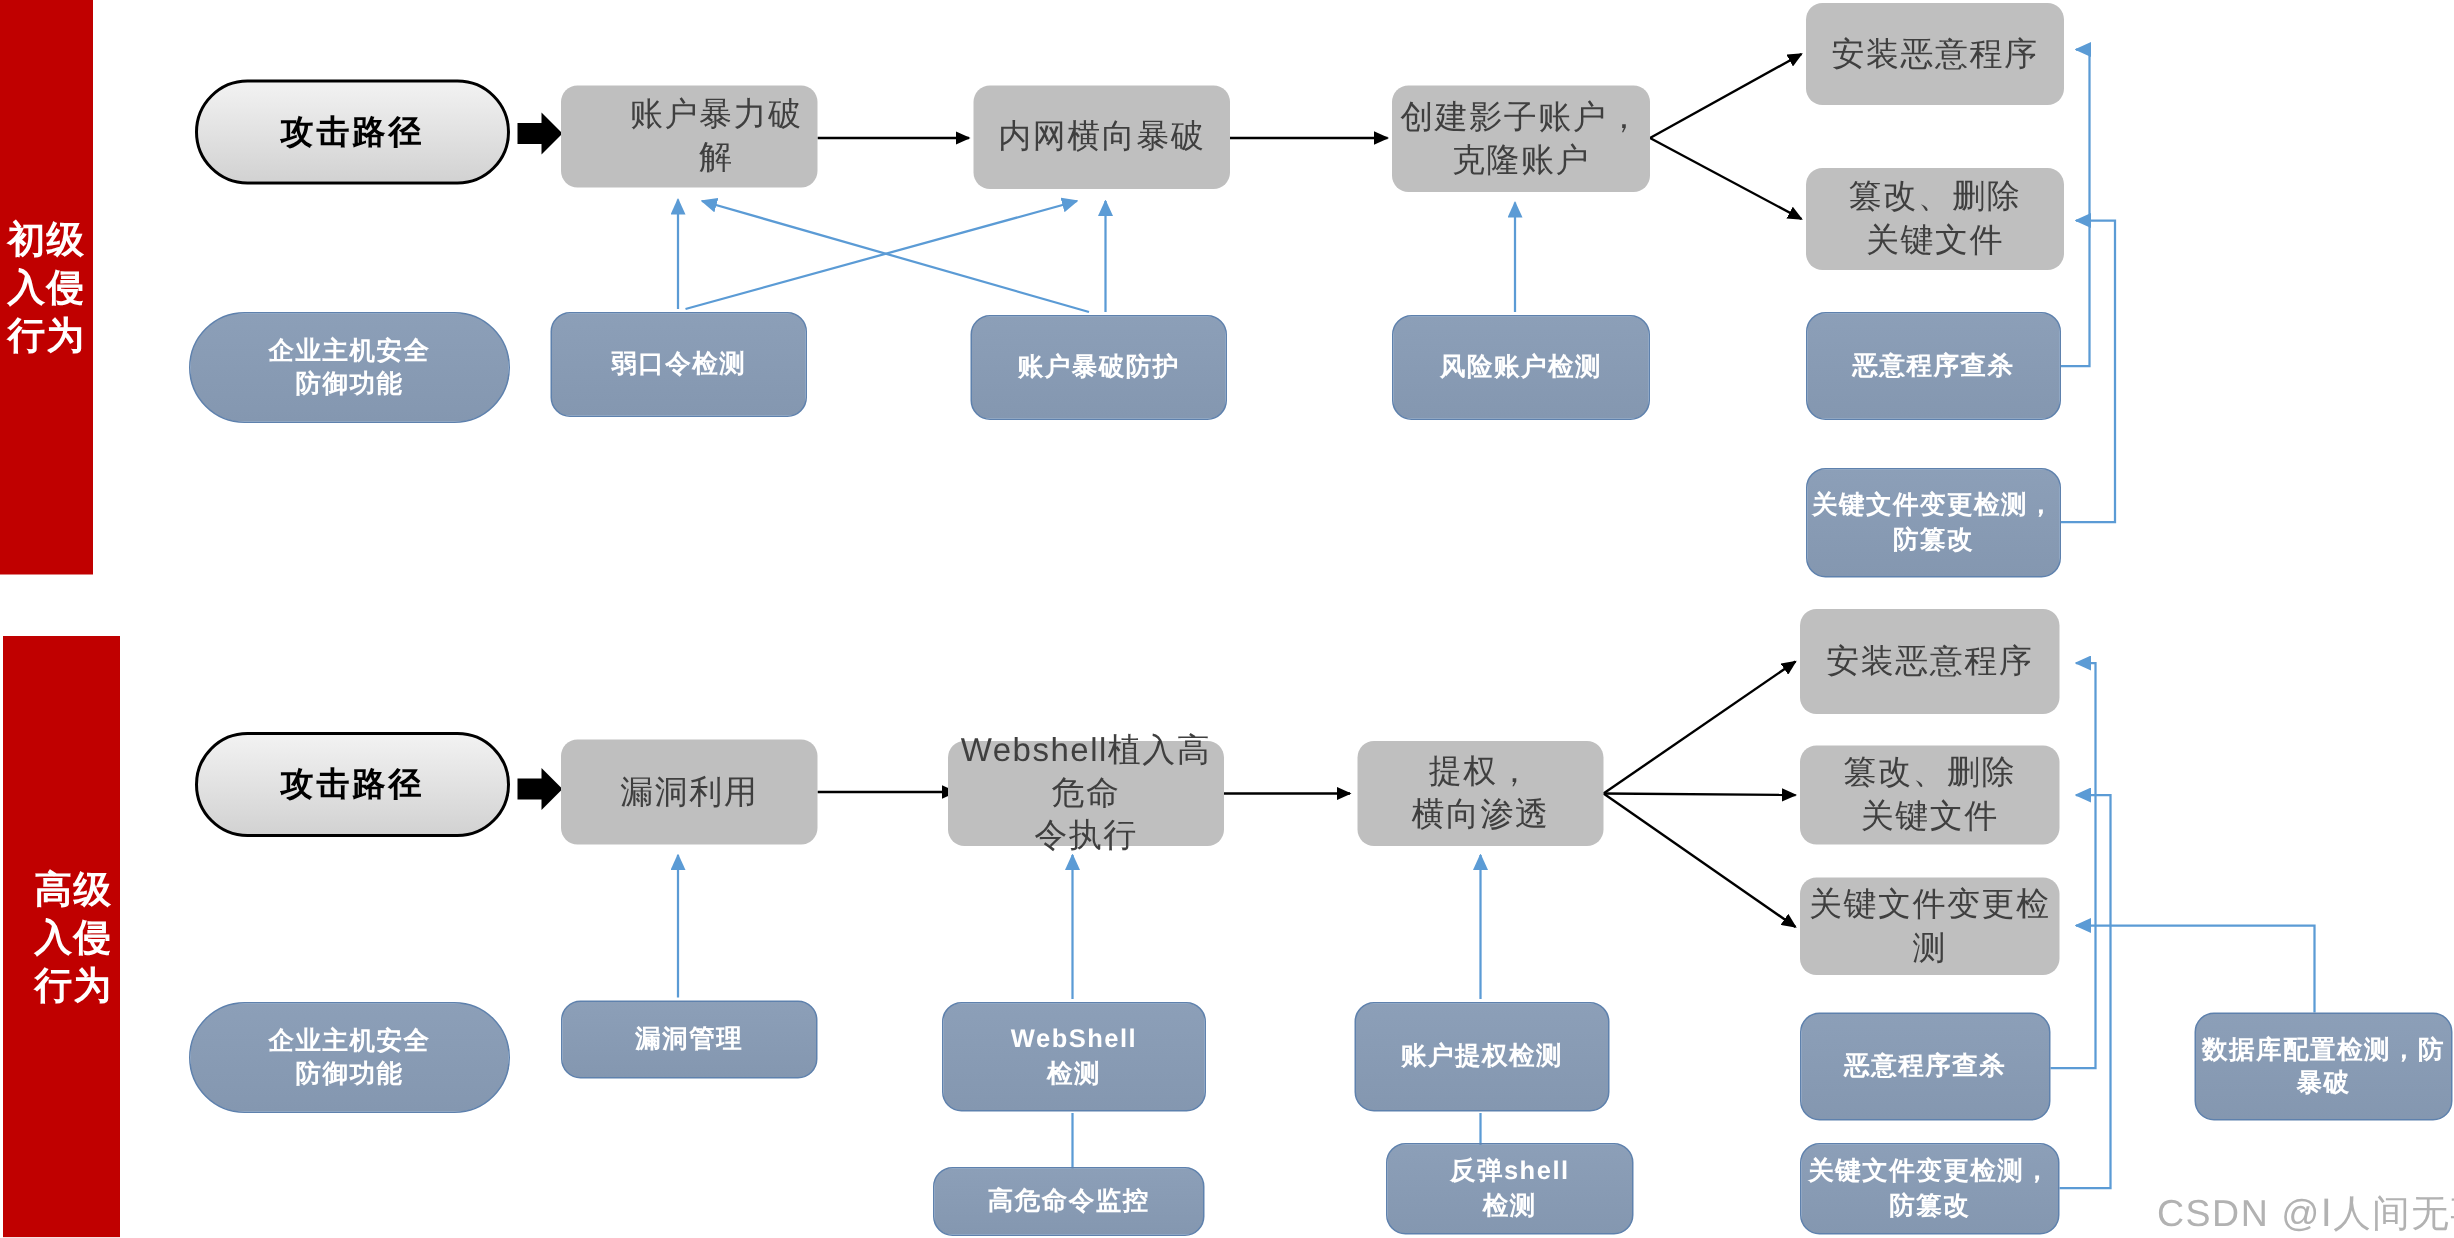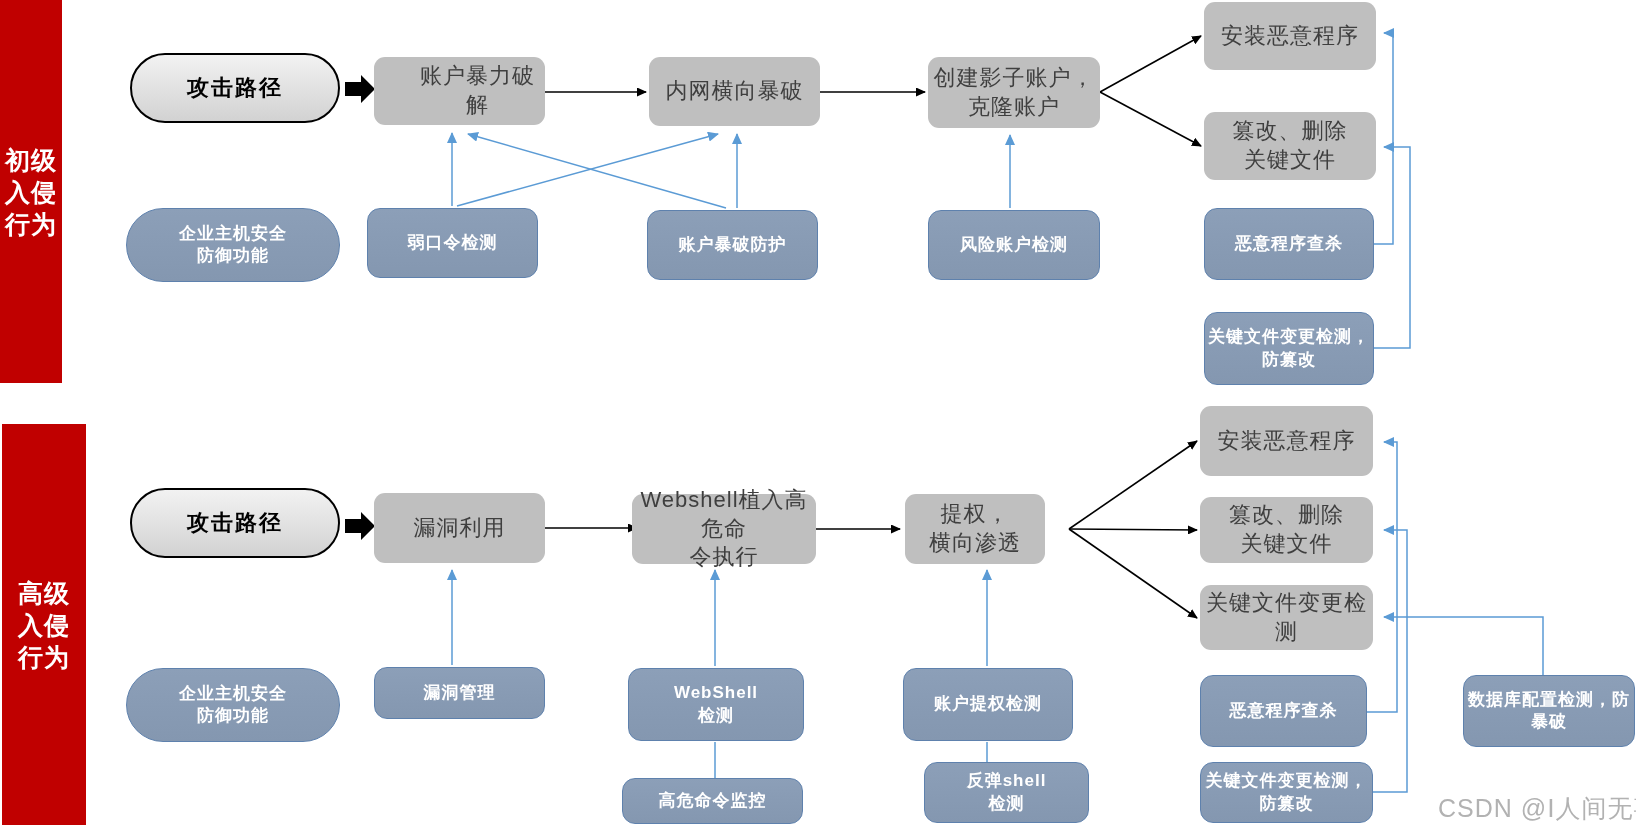--- a/index.html
+++ b/index.html
@@ -82,21 +82,21 @@
     <line class="c-blue" x1="715" y1="742" x2="715" y2="779"></line>
     <line class="c-blue" x1="987" y1="742" x2="987" y2="764"></line>
     <polyline class="c-blue" marker-end="url(#abl)" points="1367,712 1397,712 1397,442 1384,442"></polyline>
     <polyline class="c-blue" marker-end="url(#abl)" points="1373,792 1407,792 1407,530 1384,530"></polyline>
     <polyline class="c-blue" marker-end="url(#abl)" points="1543,675 1543,617 1384,617"></polyline>
   </svg>
 
   <div class="band" style="left:0;top:0;width:62px;height:383px;">初级
 入侵
 行为</div>
-  <div class="band" style="left:2px;top:424px;width:84px;height:401px;">高级
+  <div class="band" style="left:2px;top:424px;width:62px;height:401px;padding-left:16px;">高级
 入侵
 行为</div>
 
   <div class="node pill" style="left:130px;top:53px;width:210px;height:70px;">攻击路径</div>
 
   <div class="node attack" style="left:374px;top:57px;width:171px;height:68px;padding-left:36px;">账户暴力破解</div>
   <div class="node attack" style="left:928px;top:57px;width:172px;height:71px;">创建影子账户，
 克隆账户</div>
   <div class="node attack" style="left:649px;top:57px;width:171px;height:69px;">内网横向暴破</div>
   <div class="node attack" style="left:1204px;top:2px;width:172px;height:68px;">安装恶意程序</div>
@@ -110,21 +110,21 @@
   <div class="node defense" style="left:928px;top:210px;width:172px;height:70px;">风险账户检测</div>
   <div class="node defense" style="left:1204px;top:208px;width:170px;height:72px;">恶意程序查杀</div>
   <div class="node defense" style="left:1204px;top:312px;width:170px;height:73px;">关键文件变更检测，
 防篡改</div>
 
   <div class="node pill" style="left:130px;top:488px;width:210px;height:70px;">攻击路径</div>
 
   <div class="node attack" style="left:374px;top:493px;width:171px;height:70px;">漏洞利用</div>
   <div class="node attack" style="left:632px;top:494px;width:184px;height:70px;">Webshell植入高危命
 令执行</div>
-  <div class="node attack" style="left:905px;top:494px;width:140px;height:70px;">提权，
+  <div class="node attack" style="left:905px;top:494px;width:164px;height:70px;">提权，
 横向渗透</div>
   <div class="node attack" style="left:1200px;top:406px;width:173px;height:70px;">安装恶意程序</div>
   <div class="node attack" style="left:1200px;top:497px;width:173px;height:66px;">篡改、删除
 关键文件</div>
   <div class="node attack" style="left:1200px;top:585px;width:173px;height:65px;">关键文件变更检测</div>
 
   <div class="node defense capsule" style="left:126px;top:668px;width:214px;height:74px;">企业主机安全
 防御功能</div>
   <div class="node defense" style="left:374px;top:667px;width:171px;height:52px;">漏洞管理</div>
   <div class="node defense" style="left:628px;top:668px;width:176px;height:73px;">WebShell

